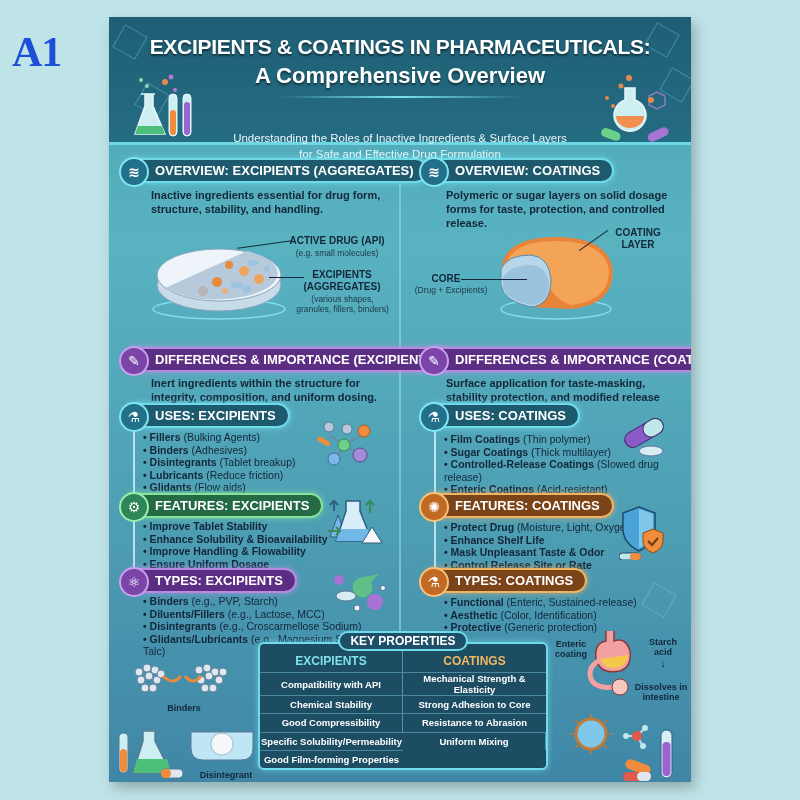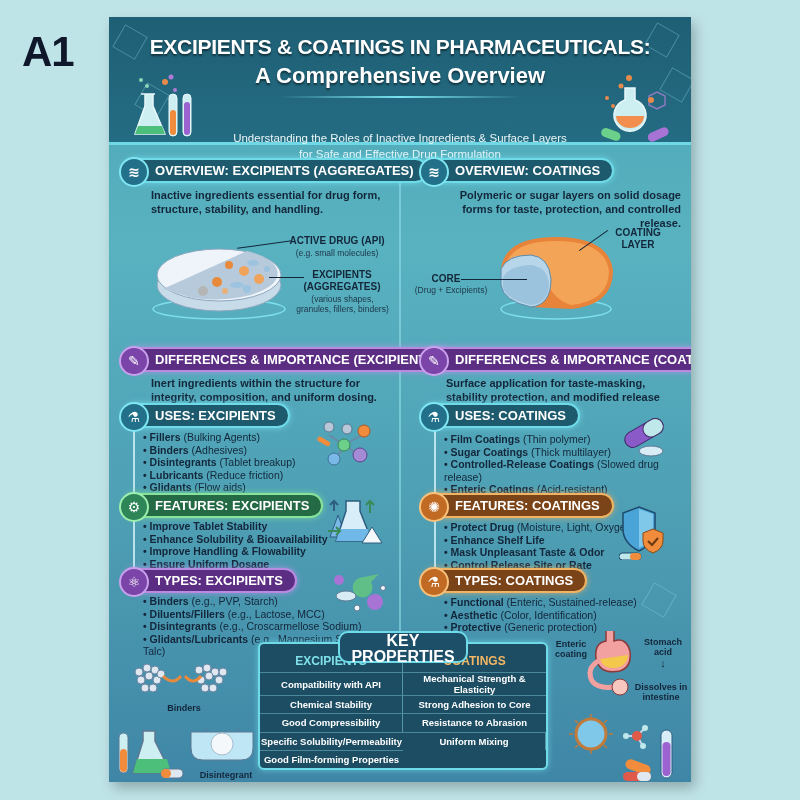--- a/index.html
+++ b/index.html
@@ -3,23 +3,23 @@
 <meta charset="utf-8">
 <style>
   * { box-sizing: border-box; margin: 0; padding: 0; }
   html, body { width: 800px; height: 800px; overflow: hidden; }
   body {
     background: #bfe4e8;
     font-family: "Liberation Sans", "DejaVu Sans", sans-serif;
     position: relative;
   }
   .label-a1 {
-    position: absolute; left: 22px; top: 28px;
-    font-size: 42px; font-weight: bold; color: #0f172a;
-    font-family: Liberation Sans, sans-serif; letter-spacing: -1px;
+    position: absolute; left: 12px; top: 28px;
+    font-size: 42px; font-weight: bold; color: #1d4ed8;
+    font-family: Liberation Serif, serif; letter-spacing: -1px;
   }
   .poster {
     position: absolute; left: 109px; top: 17px; width: 582px; height: 765px;
     background: linear-gradient(180deg, #4da5b4 0%, #58b2c0 30%, #4e9fb4 65%, #3f86a6 100%);
     box-shadow: 4px 6px 12px rgba(0,0,0,0.25);
     overflow: hidden;
   }
   .header {
     position: absolute; left: 0; top: 0; width: 100%; height: 128px;
     background: linear-gradient(180deg, #1f5f75 0%, #246c82 100%);
@@ -81,23 +81,23 @@
   .bullets { position: absolute; list-style: none; font-size: 10.5px; color: #13263a; line-height: 12.6px; }
   .bullets li::before { content: "• "; font-weight: bold; }
   .bullets b { font-weight: bold; }
   .timeline { position: absolute; width: 2px; background: rgba(220,250,255,0.75); }
 
   .callout-strong { position: absolute; font-size: 10px; font-weight: bold; color: #13263a; text-align: center; line-height: 12px; }
   .callout-sub { position: absolute; font-size: 8.5px; color: #1d3548; text-align: center; line-height: 10px; }
   .leader { position: absolute; height: 1px; background: #13263a; }
 
   .kp-title {
-    position: absolute; left: 250px; top: 630px; width: 160px; height: 32px;
+    position: absolute; left: 250px; top: 630px; width: 160px; height: 20px;
     background: #1d4f68; border: 2px solid #6fdbe8; border-radius: 10px;
-    color: #fff; font-weight: bold; font-size: 16px; text-align: center; line-height: 16px;
+    color: #fff; font-weight: bold; font-size: 12px; text-align: center; line-height: 16px;
     left: 141px; top: 613px; z-index: 2;
   }
   .kp-table {
     position: absolute; left: 149px; top: 625px; width: 290px; height: 128px;
     background: #1d4d63; border: 2px solid #6fdbe8; border-radius: 6px;
     box-shadow: 0 0 6px rgba(120,230,245,0.6);
     display: grid; grid-template-columns: 1fr 1fr; grid-template-rows: 22px repeat(5, 1fr);
     padding-top: 6px;
   }
   .kp-table .cell {
@@ -312,21 +312,21 @@
     </svg>
     <div class="small-label" style="left:82px;top:753px;width:70px;">Disintegrant</div>
   </div>
 
   <div class="col col-right">
 
     <div class="pill teal" style="left:22px;top:141px;">
       <span class="ic">≋</span>
       <span>OVERVIEW: COATINGS</span>
     </div>
-    <div class="desc" style="left:45px;top:171px;width:235px;text-align:right;">Polymeric or sugar layers on solid dosage forms for taste, protection, and controlled release.</div>
+    <div class="desc" style="left:45px;top:171px;width:235px;">Polymeric or sugar layers on solid dosage forms for taste, protection, and controlled release.</div>
 
     <svg style="position:absolute;left:90px;top:212px;" width="130" height="95">
       <ellipse cx="65" cy="80" rx="55" ry="10" fill="none" stroke="#8ef2ff" stroke-width="1.5" opacity="0.7"></ellipse>
       <path d="M10 40 Q14 8 65 8 Q118 8 122 42 Q122 76 80 80 L40 78 Q10 70 10 40 Z" fill="#e8833a"></path>
       <path d="M14 40 Q18 12 65 12 Q114 12 118 42 Q118 72 80 76 Q60 70 52 44 Q40 30 14 40 Z" fill="#f4a456"></path>
       <path d="M10 40 Q16 26 40 26 Q58 28 60 50 Q60 76 40 78 Q12 72 10 56 Z" fill="#b7d6ea" stroke="#5b8aab"></path>
       <path d="M12 48 Q20 36 40 36 Q56 38 58 54 Q58 74 40 76 Q14 70 12 58 Z" fill="#9cc3dd"></path>
     </svg>
     <div class="leader" style="left:175px;top:223px;width:35px;transform:rotate(-35deg);"></div>
     <div class="callout-strong" style="left:207px;top:210px;width:60px;">
@@ -397,21 +397,21 @@
       <div>Enteric</div>
       <div>coating</div>
     </div>
     <svg style="position:absolute;left:185px;top:612px;" width="50" height="70">
       <path d="M20 2 v10 Q8 14 10 30 Q14 46 34 42 Q46 38 44 22 Q40 8 28 12 V2" fill="#f3a0a0" stroke="#8a3a3a" stroke-width="1.5"></path>
       <path d="M14 30 Q18 42 34 38 Q42 34 42 26 Z" fill="#f4c84a"></path>
       <path d="M12 32 Q0 40 6 52 Q12 60 28 58" fill="none" stroke="#f3a0a0" stroke-width="5"></path>
       <circle cx="34" cy="58" r="8" fill="#f7c8c0" stroke="#8a3a3a"></circle>
     </svg>
     <div class="small-label" style="left:238px;top:620px;width:48px;">
-      <div>Stomach</div>
+      <div>Starch</div>
       <div>acid</div>
       <div style="font-size:11px;line-height:12px;">↓</div>
     </div>
     <div class="small-label" style="left:230px;top:665px;width:60px;">
       <div>Dissolves in</div>
       <div>intestine</div>
     </div>
 
     <svg style="position:absolute;left:160px;top:695px;" width="60" height="45">
       <circle cx="30" cy="22" r="15" fill="#7fc8ea" stroke="#c07a3a" stroke-width="3"></circle>

